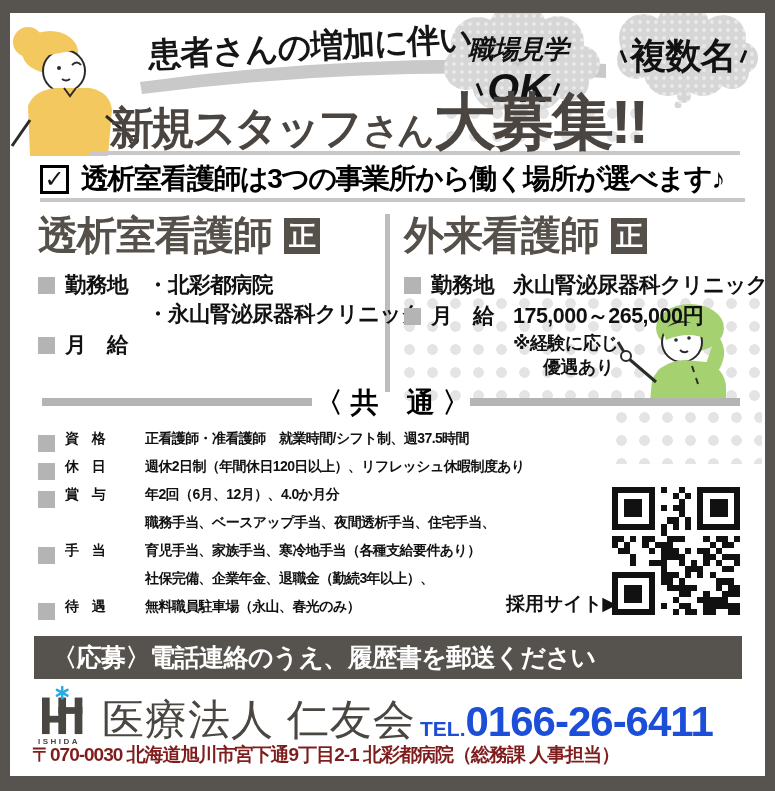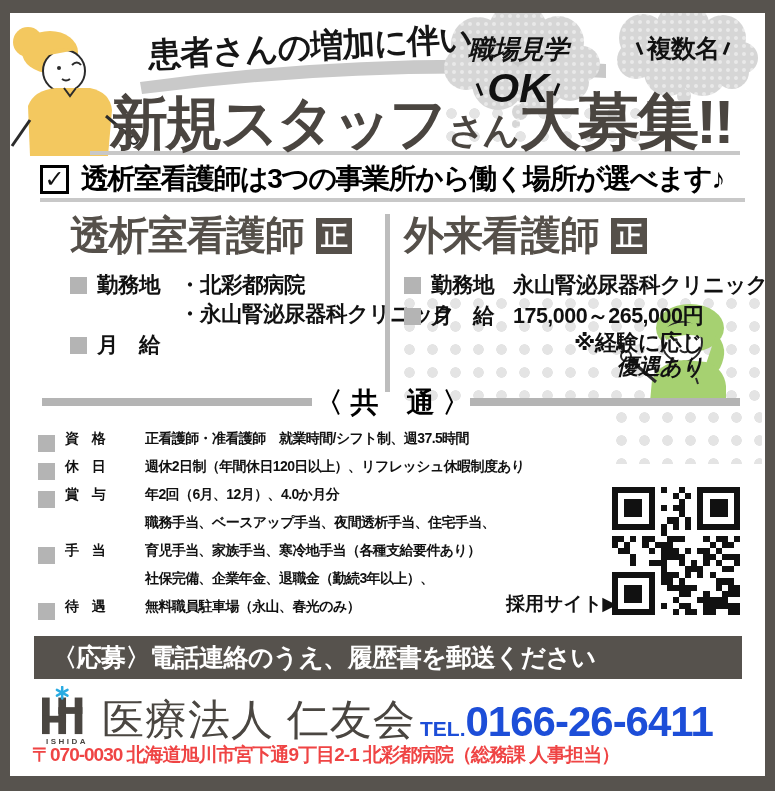--- a/index.html
+++ b/index.html
@@ -16,69 +16,69 @@
 
   
   .tagline{position:absolute;left:148px;top:24px;font-size:33px;font-weight:700;color:#161616;letter-spacing:-1px;transform:rotate(-3deg);z-index:3;}
   .swoosh{position:absolute;left:138px;top:48px;z-index:1;}
   .bubble{position:absolute;z-index:2;}
   .bubble svg{position:absolute;left:0;top:0;}
   .btxt{position:absolute;left:0;top:0;width:100%;text-align:center;font-weight:900;color:#111;z-index:2;}
   .b1 .btxt{top:26px;}
   .b1 .l1{font-size:26px;letter-spacing:-1px;display:block;}
   .b1 .l2{font-size:41px;display:block;margin-top:-2px;}
-  .b2 .btxt{top:28px;font-size:25px;letter-spacing:-1px;}
+  .b2 .btxt{top:28px;font-size:36px;letter-spacing:-1px;}
   .tick{display:inline-block;width:3px;height:13px;background:#111;vertical-align:middle;margin:0 6px 4px 6px;}
   .tl{transform:rotate(-22deg);} .tr{transform:rotate(22deg);}
   .title{position:absolute;left:110px;top:80px;display:flex;align-items:baseline;color:#4a4540;font-weight:900;letter-spacing:-3px;z-index:4;white-space:nowrap;}
-  .title .big{font-size:58px;}
+  .title .big{font-size:44px;}
   .title .san{font-size:37px;margin:14px 2px;}
   .title .tail{font-size:62px;}
 
   
   .rule{position:absolute;background:#c8c8c8;z-index:2;}
   .hl{position:absolute;left:40px;top:160px;display:flex;align-items:center;z-index:3;}
   .cbox{width:29px;height:29px;border:3px solid #000;display:flex;align-items:center;justify-content:center;font-size:24px;font-weight:900;margin-right:12px;}
   .hltxt{font-size:28px;font-weight:800;color:#000;letter-spacing:-1.5px;}
 
   
   .job{position:absolute;z-index:3;}
   .jtitle{display:flex;align-items:center;font-size:40px;font-weight:900;color:#55504a;letter-spacing:-1px;margin-bottom:8px;white-space:nowrap;}
   .badge{display:inline-block;width:36px;height:36px;background:#55504a;color:#fff;font-size:27px;font-weight:900;line-height:36px;text-align:center;margin-left:12px;flex:0 0 auto;}
   .jrow{display:flex;align-items:flex-start;margin-bottom:2px;font-size:21.5px;font-weight:700;letter-spacing:-0.5px;line-height:29px;}
   .sq{width:17px;height:17px;background:#b4b4b4;margin:6px 10px 0 0;flex:0 0 auto;}
   .jlabel{width:82px;flex:0 0 auto;}
   .jval div{white-space:nowrap;}
-  .note{font-size:22px;font-weight:700;letter-spacing:-0.5px;line-height:24px;text-align:right;}
-  .note.ind{padding-left:30px;font-style:italic;}
+  .note{font-size:18px;font-weight:700;letter-spacing:-0.5px;line-height:24px;}
+  .note.ind{padding-left:30px;}
   .vdiv{position:absolute;left:385px;top:214px;width:5px;height:178px;background:#bdbdbd;z-index:2;}
 
   
   .cbar{position:absolute;height:8px;background:#b4b4b4;z-index:2;}
   .chead{position:absolute;left:310px;top:384px;width:165px;text-align:center;font-size:28px;font-weight:900;color:#000;z-index:3;white-space:nowrap;}
   .common{position:absolute;left:38px;top:424px;width:600px;z-index:3;}
   .crow{display:flex;align-items:flex-end;font-size:14px;font-weight:700;letter-spacing:-0.6px;line-height:28px;}
   .crow .sq{margin-top:5px;}
   .clabel{width:80px;flex:0 0 auto;}
   .cval div{white-space:nowrap;}
 
   .qr{position:absolute;left:612px;top:487px;z-index:3;}
   .qrlabel{position:absolute;left:506px;top:591px;font-size:19px;font-weight:700;z-index:3;}
 
   
   .apply{position:absolute;left:34px;top:636px;width:708px;height:43px;background:#56524d;color:#fff;display:flex;align-items:center;padding-left:18px;font-size:25px;font-weight:800;letter-spacing:-0.5px;z-index:3;}
 
   
   .logo{position:absolute;left:38px;top:686px;z-index:3;}
-  .logocap{position:absolute;left:38px;top:737px;width:58px;text-align:center;font-size:8px;font-weight:700;letter-spacing:2.5px;color:#4a4641;z-index:3;}
+  .logocap{position:absolute;left:38px;top:737px;width:58px;font-size:8px;font-weight:700;letter-spacing:2.5px;color:#4a4641;z-index:3;}
   .org{position:absolute;left:102px;top:692px;font-size:42px;font-weight:500;color:#4a4641;letter-spacing:1px;z-index:3;white-space:nowrap;}
   .tel{position:absolute;left:420px;top:698px;display:flex;align-items:baseline;color:#1d4ed8;z-index:3;white-space:nowrap;}
   .tel .pre{font-size:21px;font-weight:900;}
   .tel .num{font-size:42px;font-weight:900;letter-spacing:-1px;}
-  .address{position:absolute;left:32px;top:742px;width:712px;font-size:19px;font-weight:700;letter-spacing:-1px;color:#ef4444;z-index:3;white-space:nowrap;}
+  .address{position:absolute;left:32px;top:742px;width:712px;font-size:19px;font-weight:700;letter-spacing:-1px;color:#7f1d1d;z-index:3;white-space:nowrap;}
 
   .person{position:absolute;z-index:1;}
 </style>
 </head>
 <body>
 
 <div class="ad">
 
   <div class="dots" style="left:440px;top:102px;width:200px;height:50px;"></div>
   <div class="dots" style="left:398px;top:292px;width:362px;height:115px;"></div>
@@ -163,21 +163,21 @@
 
   <div class="rule" style="left:90px;top:151px;width:650px;height:4px;"></div>
   <div class="hl">
     <span class="cbox">
         <span>✓</span>
       </span>
     <span class="hltxt">透析室看護師は3つの事業所から働く場所が選べます♪</span>
   </div>
   <div class="rule" style="left:40px;top:198px;width:705px;height:4px;"></div>
 
-  <div class="job" style="left:38px;top:208px;width:345px;margin-left:32px;">
+  <div class="job" style="left:38px;top:208px;width:345px;">
     <div class="jtitle">
       <span>透析室看護師</span>
       <span class="badge">正</span>
     </div>
     <div class="jrow">
       <span class="sq"></span>
       <span class="jlabel">勤務地</span>
       <div class="jval">
         <div>・北彩都病院</div>
         <div>・永山腎泌尿器科クリニック</div>

